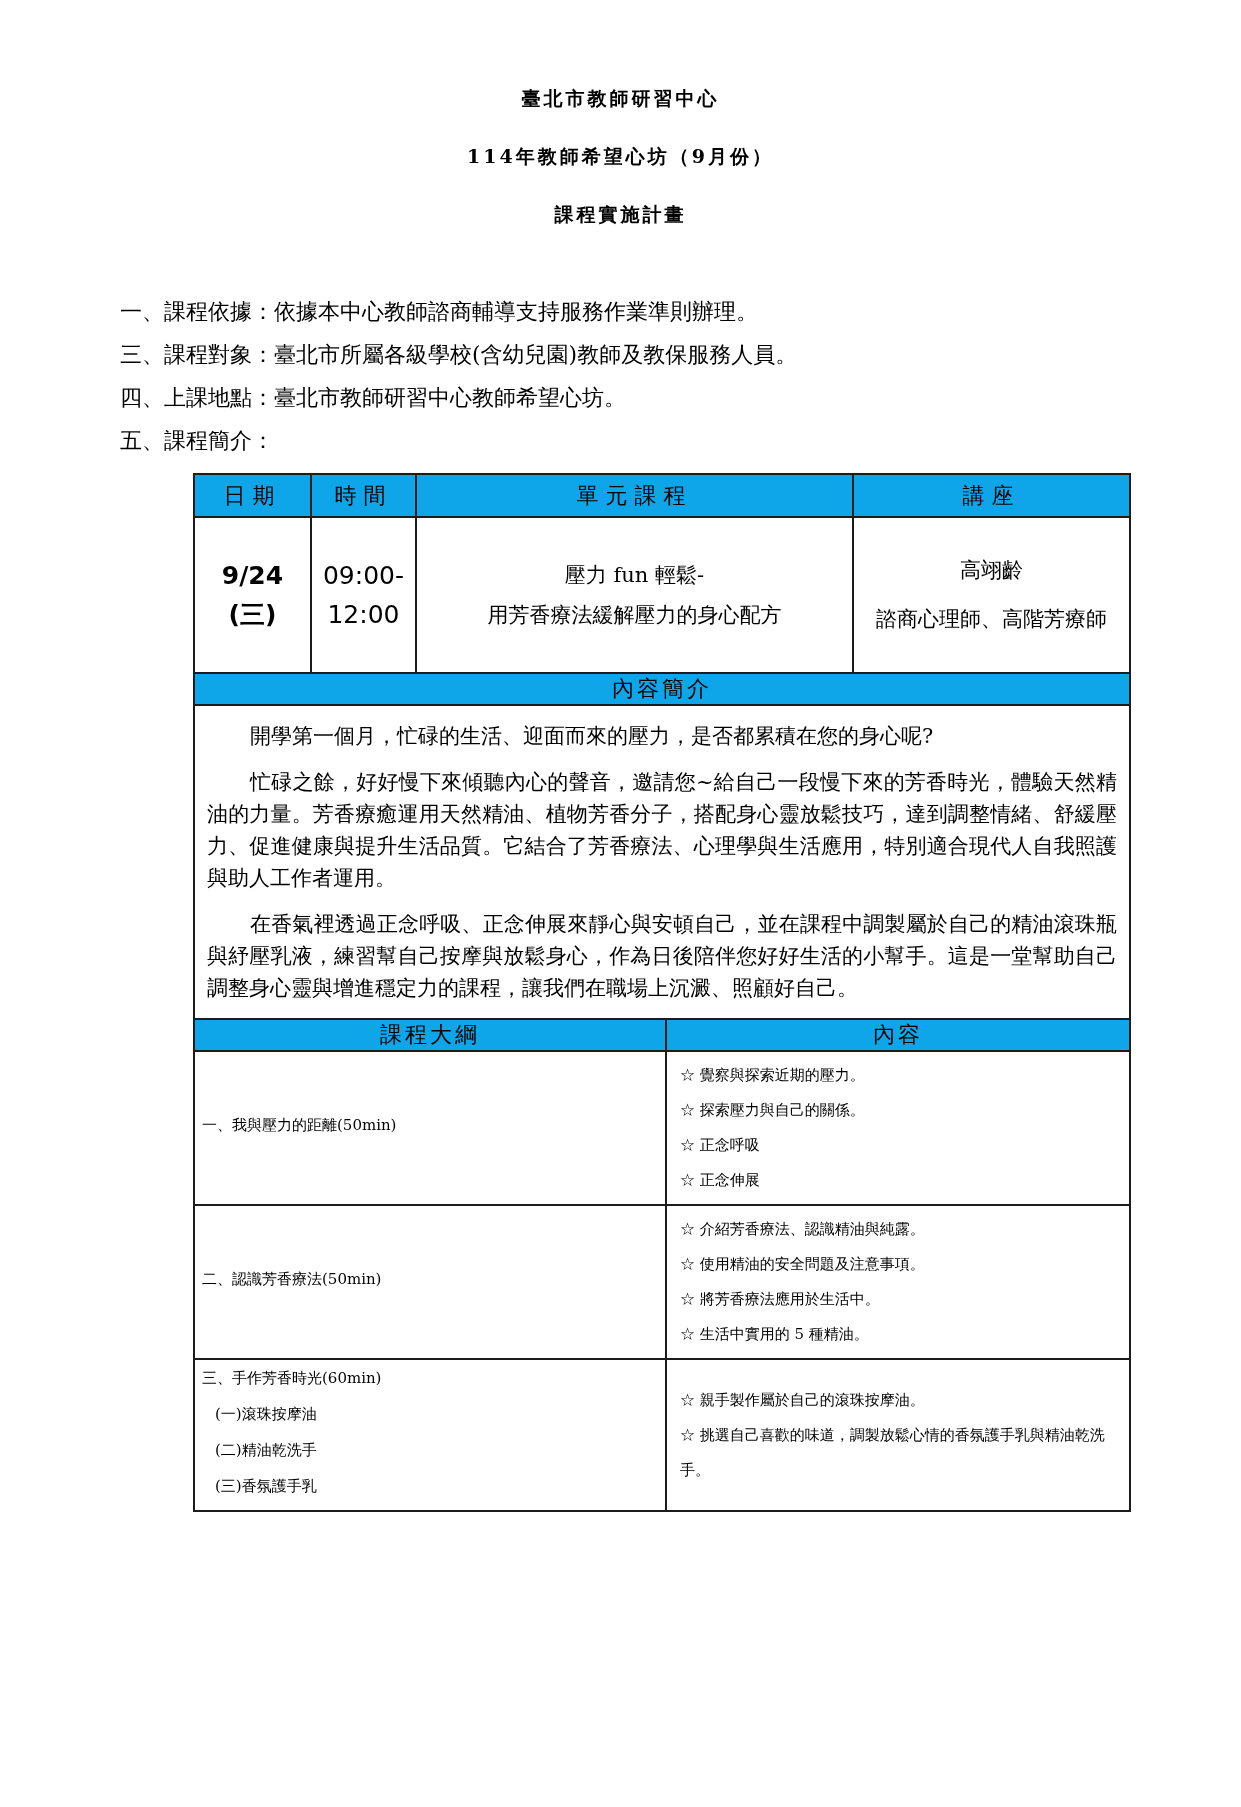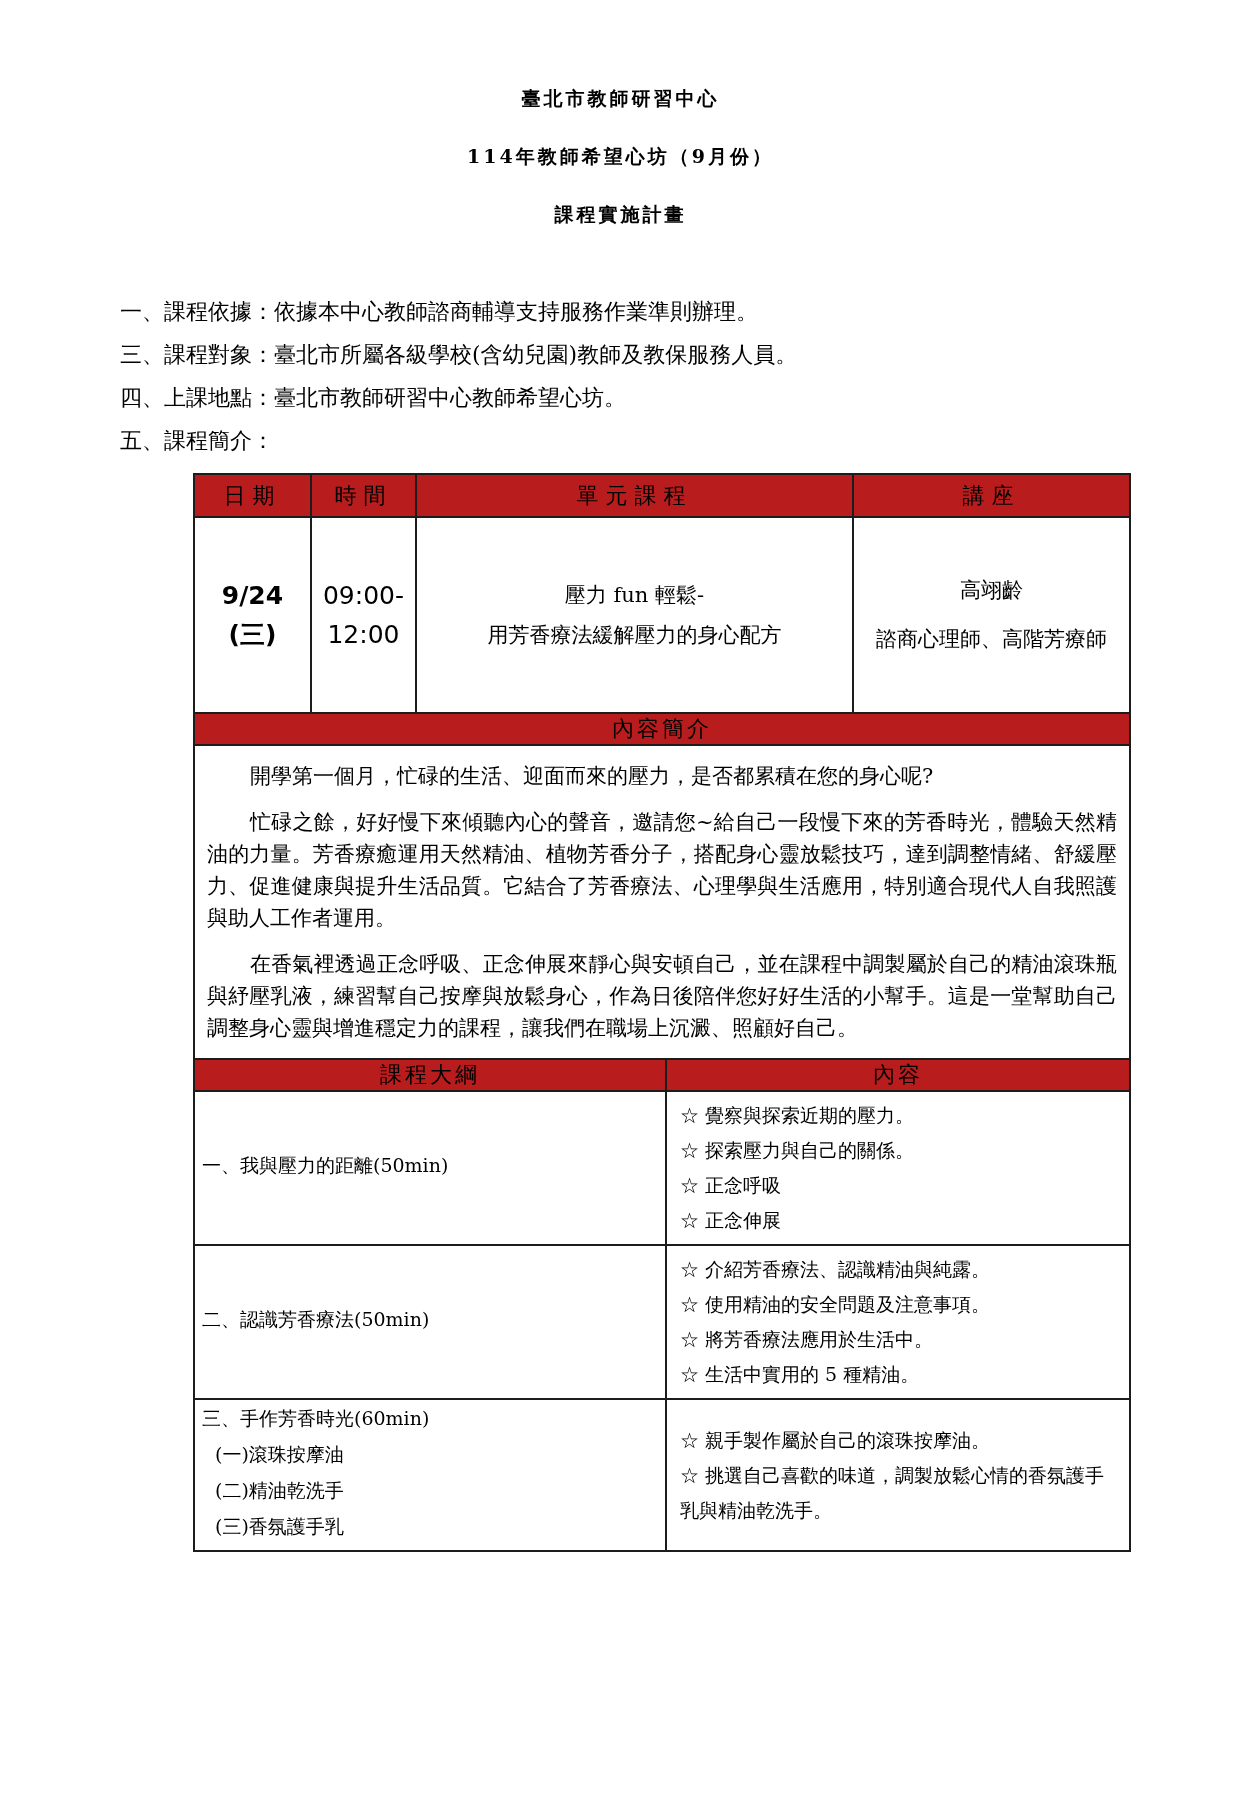--- a/index.html
+++ b/index.html
@@ -27,47 +27,47 @@
   .intro-lines { flex:1; }
   .iline { line-height:43px; }
 
   
   .tablewrap { margin-left:193px; width:936px; margin-top:11px; }
   table { border-collapse:collapse; table-layout:fixed; width:936px; }
   td { border:2px solid #1c1c1c; }
   .t2 { margin-top:-2px; }
 
   .hcell {
-    background:#b91c1c; text-align:center; vertical-align:middle;
+    background:#0ea5e9; text-align:center; vertical-align:middle;
     font-size:22px; letter-spacing:7px; height:43px;
   }
   .hcell.section { letter-spacing:3px; height:32px; }
 
   
-  .drow td { height:196px; text-align:center; vertical-align:middle; }
+  .drow td { height:156px; text-align:center; vertical-align:middle; }
   .date-cell div {
     font-family:"DejaVu Sans","Liberation Sans",sans-serif;
     font-weight:bold; font-size:25px; line-height:39px;
   }
   .time-cell div {
     font-family:"DejaVu Sans","Liberation Sans",sans-serif;
     font-size:25px; line-height:39px;
   }
   .course-cell div { font-size:21px; line-height:40px; }
   .lect-cell div { font-size:21px; line-height:49px; }
 
   
   .content-cell { height:272px; vertical-align:top; padding:14px 12px 0 12px; }
   .content-cell p {
     font-size:21px; line-height:32px; text-align:justify;
     text-indent:43px; margin-bottom:14px;
   }
 
   
-  .orow td { vertical-align:middle; font-size:19px; }
+  .orow td { vertical-align:middle; font-size:15px; }
   .ol-cell { padding:0 6px 6px 7px; }
   .ol-cell div { line-height:36px; }
   .ol-cell .sub { padding-left:13px; }
   .ct-cell { padding:6px 10px 6px 13px; }
   .ct-cell .ct-line { line-height:35px; text-align:left; }
   .r1 td { height:143px; }
   .r2 td { height:141px; }
   .r3 td { height:140px; }
 </style>
 </head>

